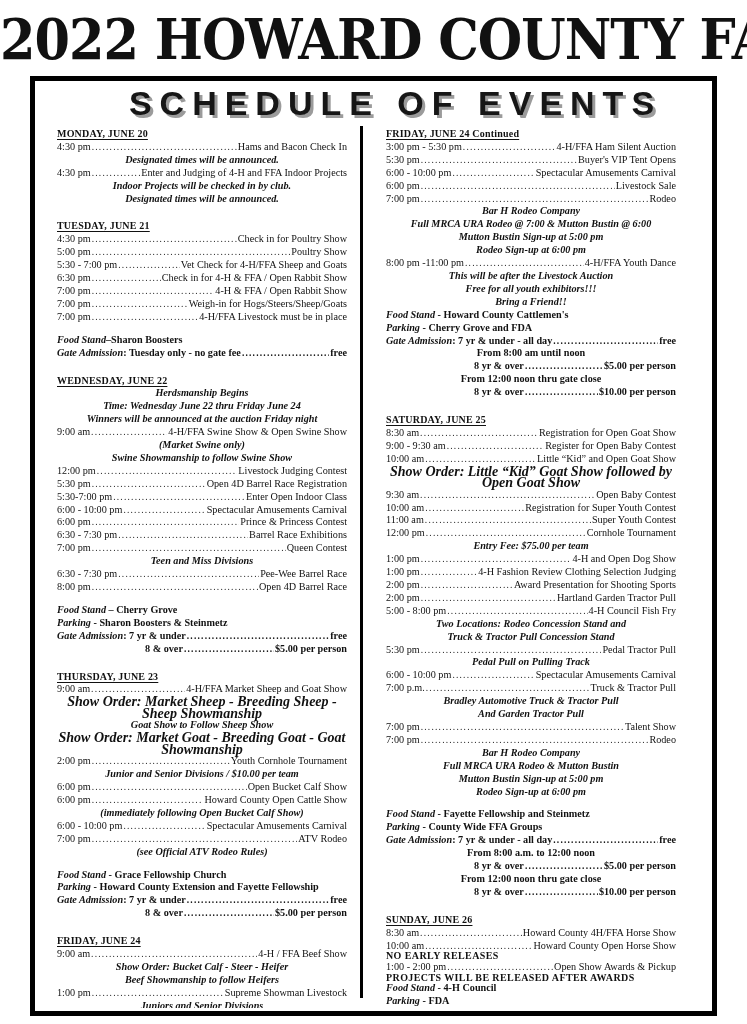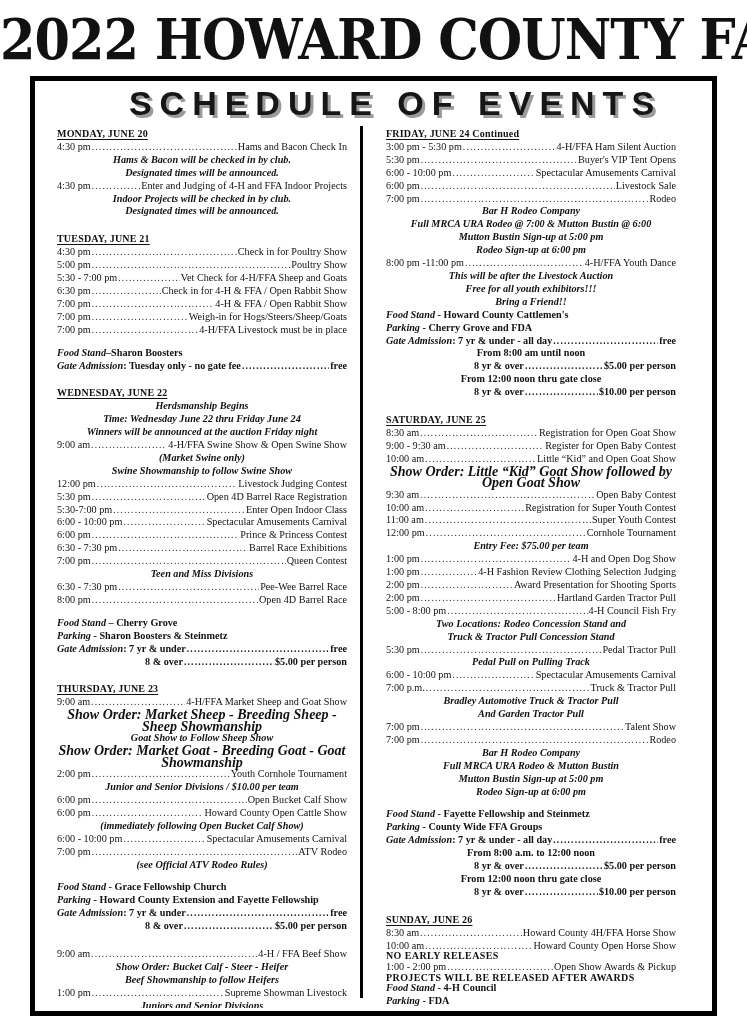--- a/index.html
+++ b/index.html
@@ -93,21 +93,20 @@
     <div class="events-title">SCHEDULE OF EVENTS</div>
     <div class="columns">
       <div class="col col-left">
           <div class="section">
             <div class="day-header">MONDAY, JUNE 20</div>
             <div class="row">
               <span class="time">4:30 pm</span>
               <span class="leader"></span>
               <span class="event">Hams and Bacon Check In</span>
             </div>
-            <div class="note">Hams &amp; Bacon will be checked in by club.</div>
             <div class="note">Designated times will be announced.</div>
             <div class="row">
               <span class="time">4:30 pm</span>
               <span class="leader"></span>
               <span class="event">Enter and Judging of 4-H and FFA Indoor Projects</span>
             </div>
             <div class="note">Indoor Projects will be checked in by club.</div>
             <div class="note">Designated times will be announced.</div>
           </div>
           <div class="section">
@@ -273,20 +272,21 @@
               <span class="leader"></span>
               <span class="event">free</span>
             </div>
             <div class="row fee feeind">
               <span class="time">8 &amp; over </span>
               <span class="leader"></span>
               <span class="event">$5.00 per person</span>
             </div>
           </div>
           <div class="section">
+            <div class="day-header">FRIDAY, JUNE 24</div>
             <div class="row">
               <span class="time">9:00 am</span>
               <span class="leader"></span>
               <span class="event">4-H / FFA Beef Show</span>
             </div>
             <div class="note">Show Order: Bucket Calf - Steer - Heifer</div>
             <div class="note">Beef Showmanship to follow Heifers</div>
             <div class="row">
               <span class="time">1:00 pm</span>
               <span class="leader"></span>

